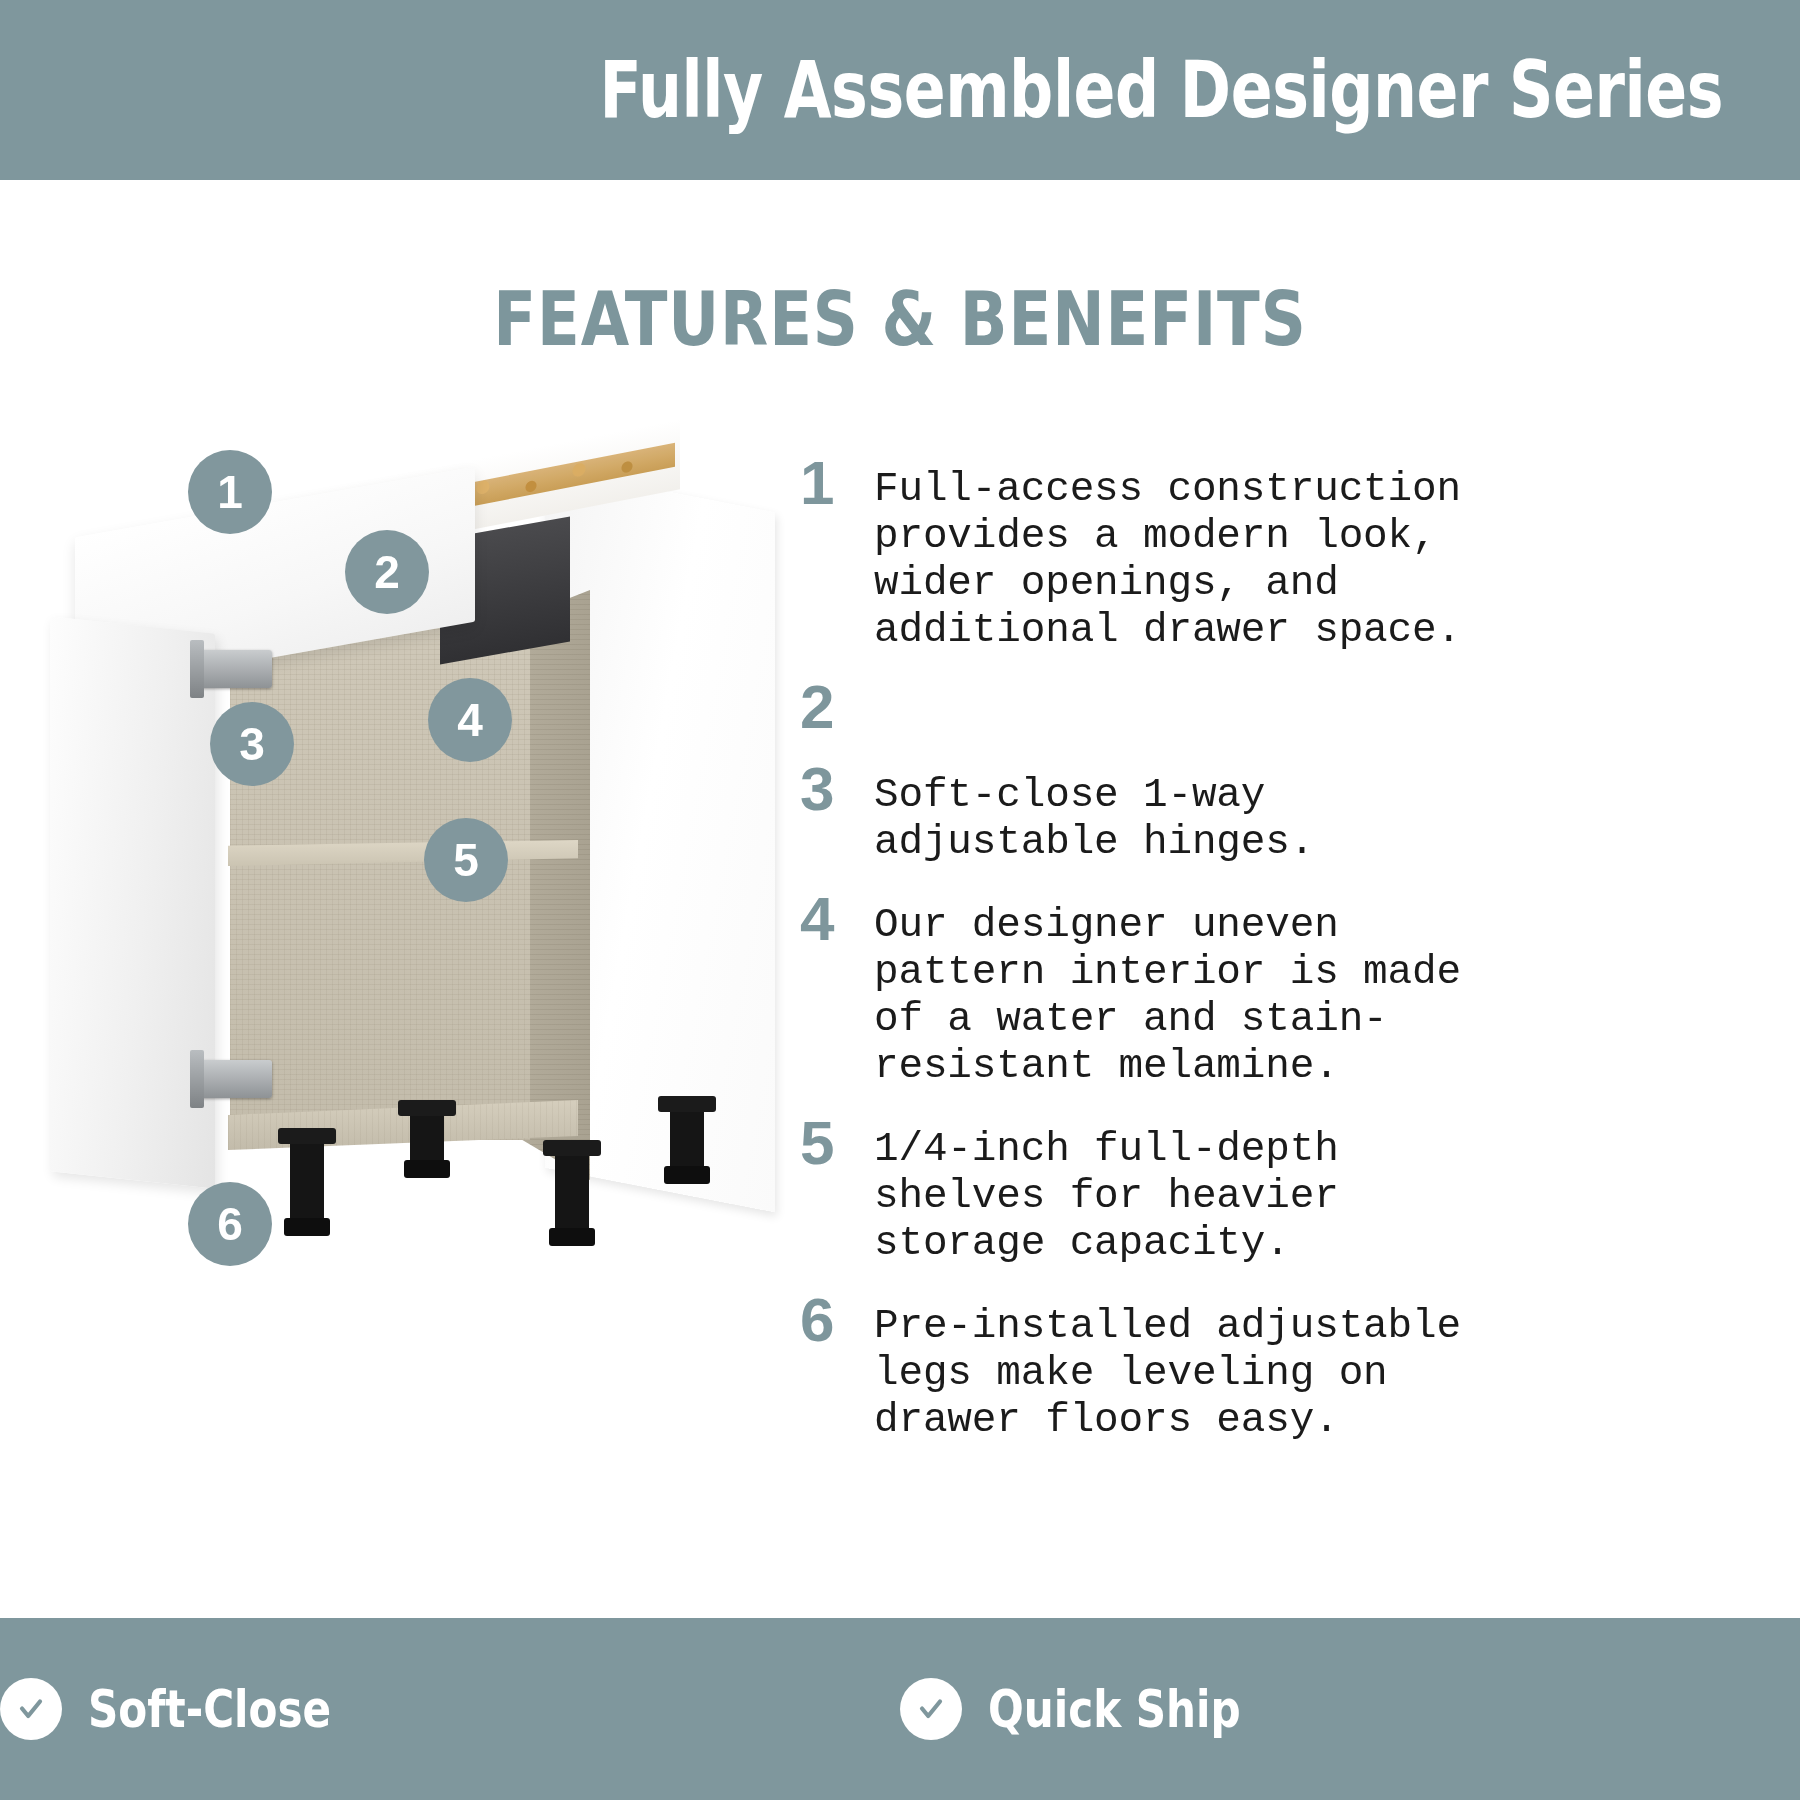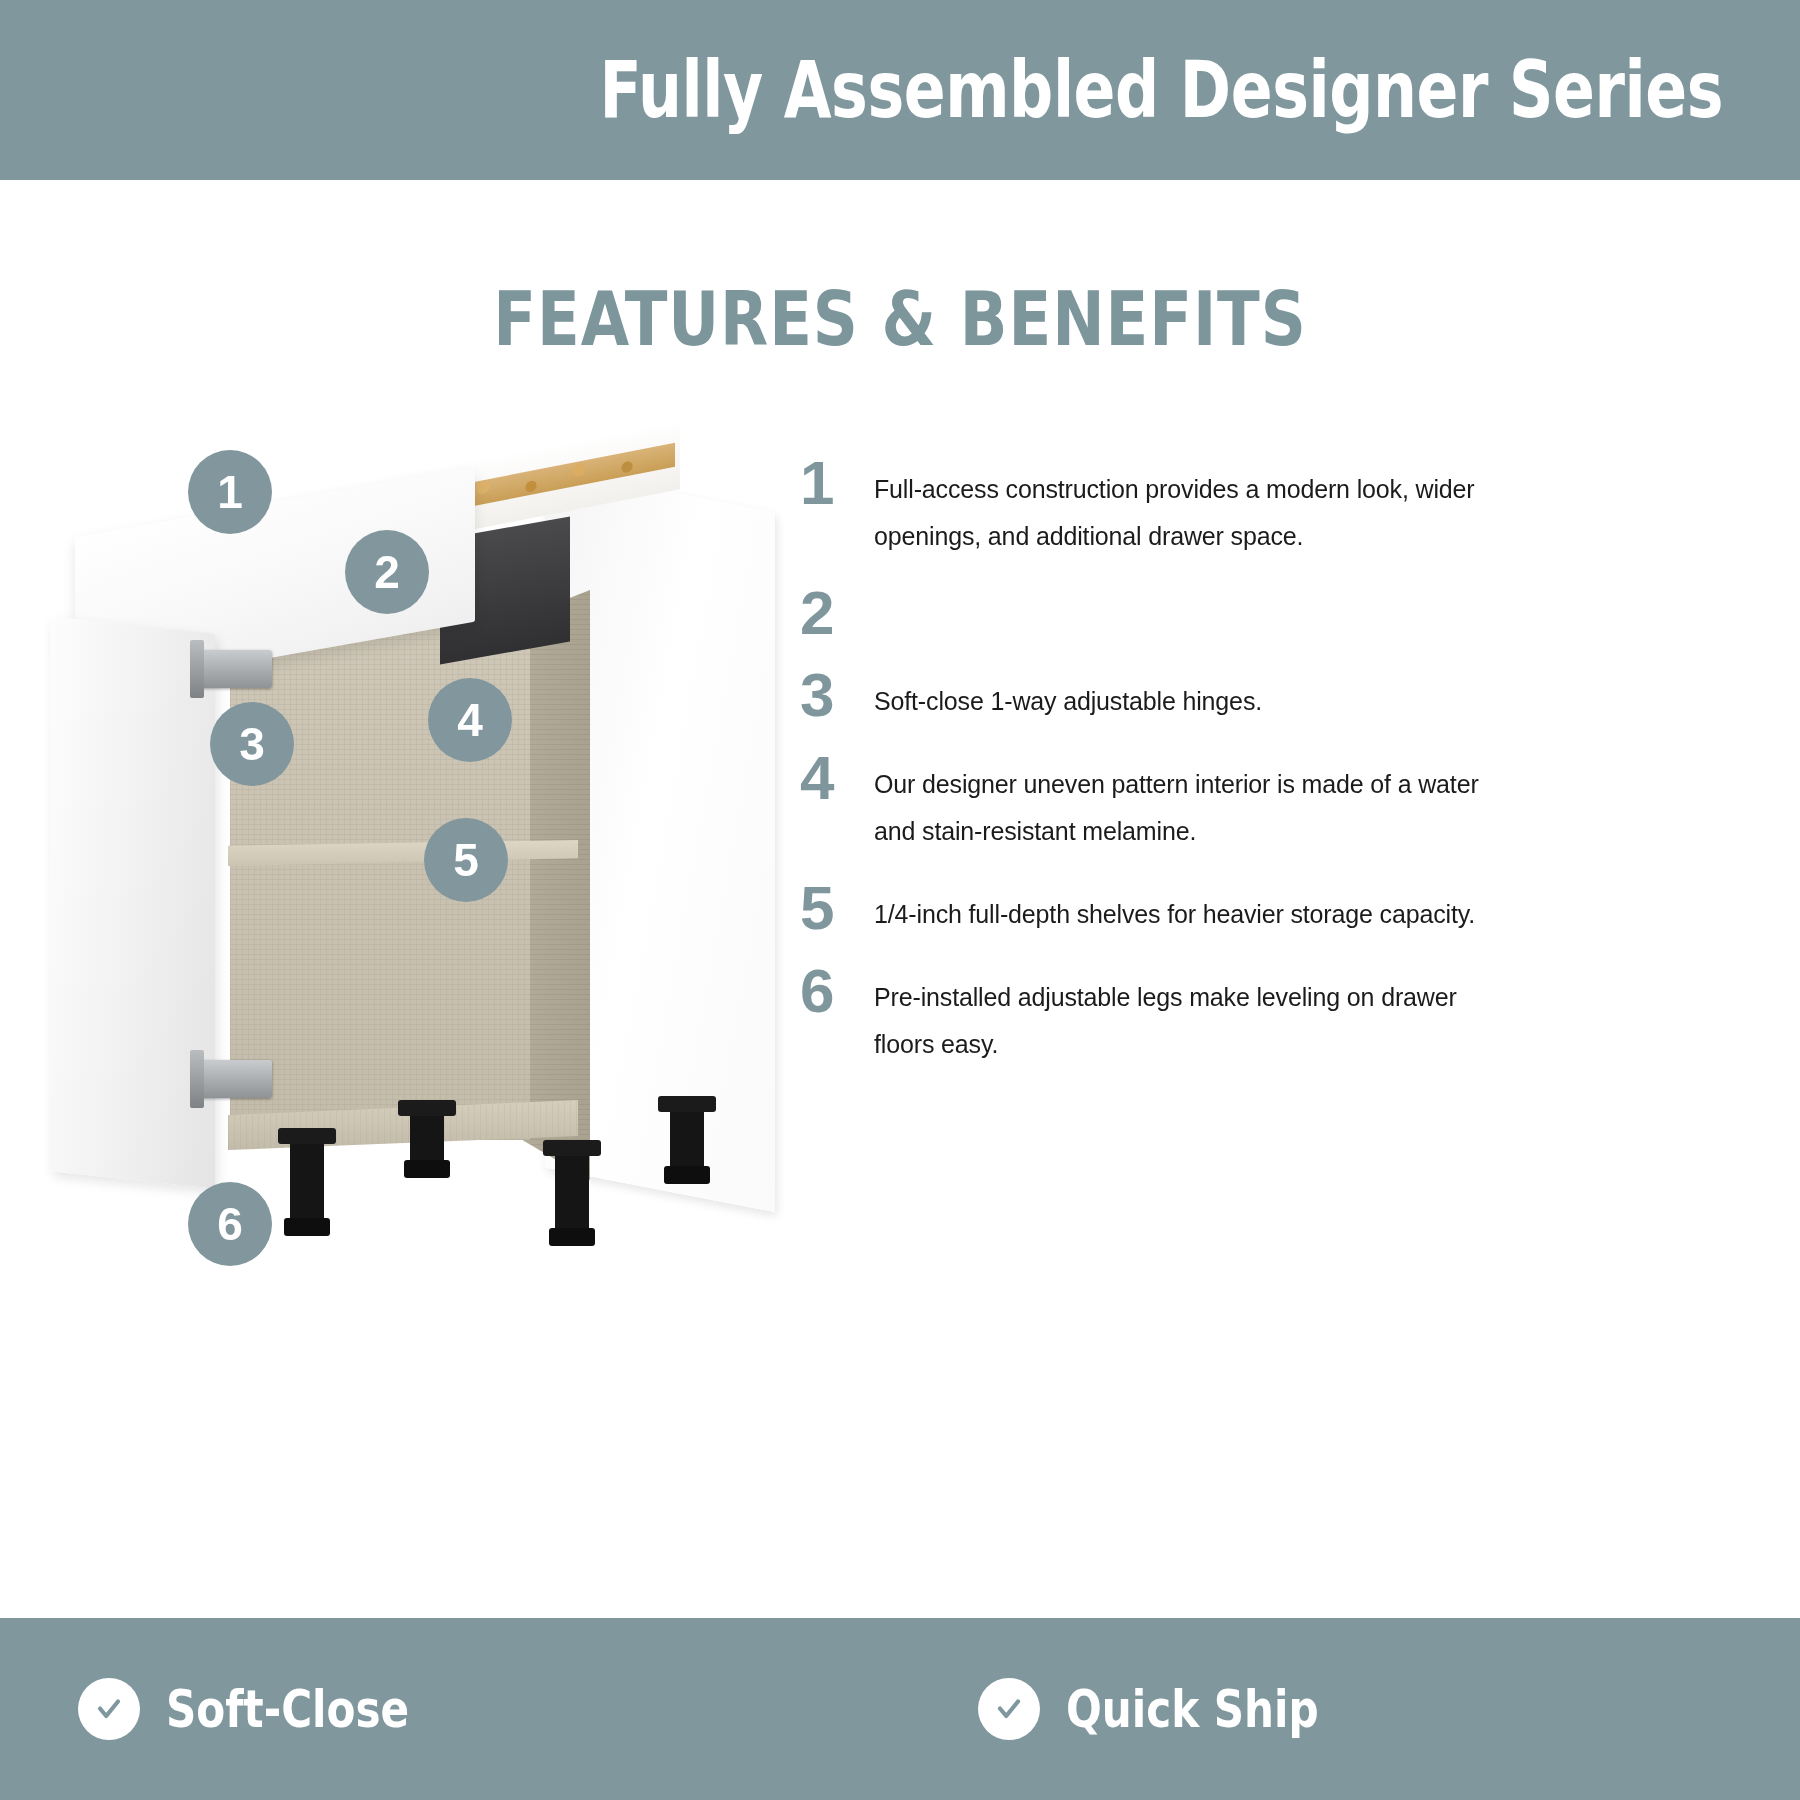--- a/index.html
+++ b/index.html
@@ -189,37 +189,36 @@
     font-family:"Liberation Sans", sans-serif;
     font-weight:700;
     font-size:62px;
     line-height:58px;
     text-align:left;
     padding-top:2px;
   }
   .feature-text{
     flex:1;
     color:#1b1b1b;
-    font-size:25px;
+    font-size:41px;
     line-height:47px;
-    font-family:Liberation Sans, sans-serif;
+    font-family:Liberation Mono, monospace;
     padding-top:14px;
     letter-spacing:-0.15px;
   }
 
   
   .footer{
     position:absolute; left:0; top:1618px; width:1800px; height:182px;
     background:#7f979d;
     display:flex; align-items:center;
   }
   .footer-item{
     display:flex; align-items:center;
     flex:1;
-    padding-left:78px;
   }
   .check-circle{
     width:62px; height:62px; border-radius:50%;
     background:#ffffff;
     display:flex; align-items:center; justify-content:center;
     margin-right:26px;
     flex:0 0 62px;
   }
   .check-circle svg{ display:block; }
   .footer-label{

